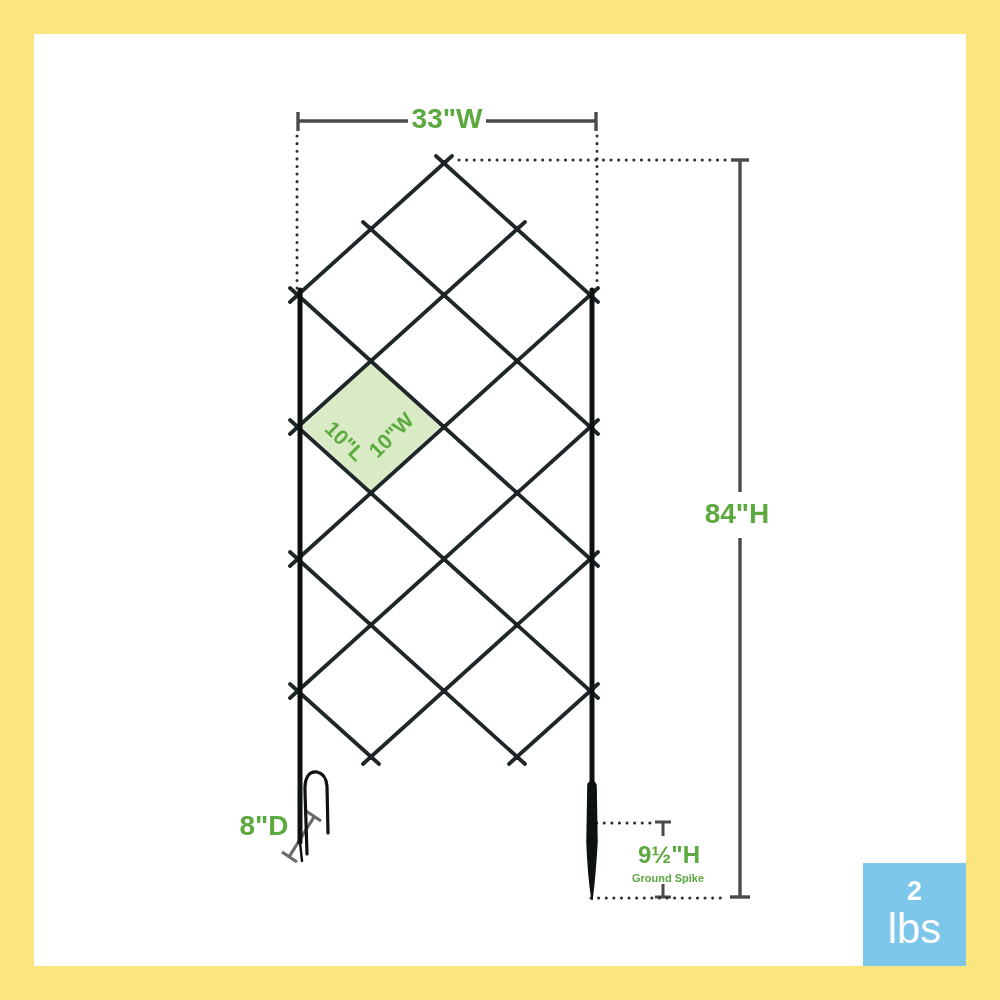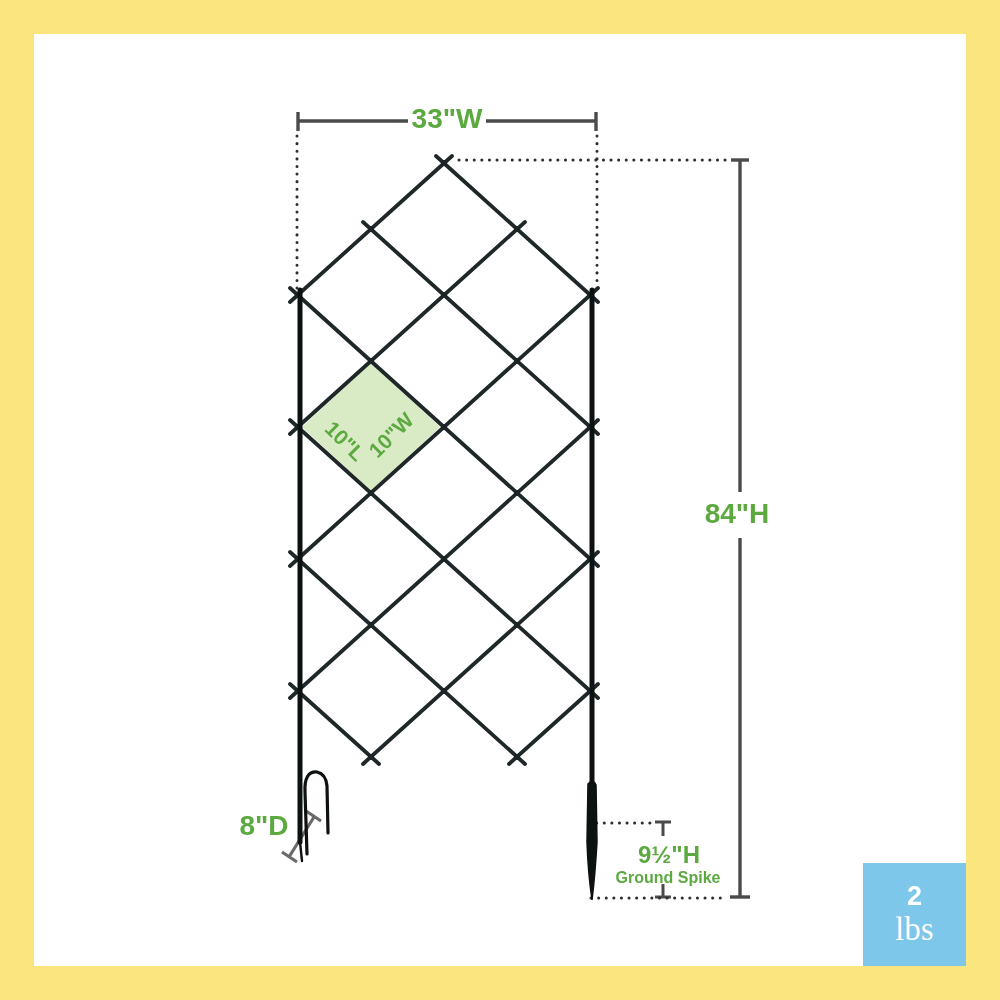--- a/index.html
+++ b/index.html
@@ -14,30 +14,30 @@
   }
   .layer{position:absolute;left:0;top:0;width:1000px;height:1000px;}
   .lbl{
     position:absolute;color:#5CA940;font-weight:bold;white-space:nowrap;
     transform:translate(-50%,-50%);line-height:1;
   }
   #lbl-width  {left:447px;top:119px;font-size:28px;}
   #lbl-height {left:737px;top:514px;font-size:28px;}
   #lbl-depth  {left:264px;top:826px;font-size:28px;}
   #lbl-spikeh {left:669px;top:855px;font-size:24px;}
-  #lbl-spikecap{left:668px;top:878px;font-size:16px;}
+  #lbl-spikecap{left:668px;top:878px;font-size:11px;}
   #lbl-cell-l {left:345px;top:441px;font-size:21px;transform:translate(-50%,-50%) rotate(45deg);}
   #lbl-cell-w {left:391px;top:435px;font-size:21px;transform:translate(-50%,-50%) rotate(-45deg);}
   .badge{
     position:absolute;right:0;bottom:0;width:103px;height:103px;
     background:#7CC7EA;color:#FFFFFF;
     display:flex;flex-direction:column;align-items:center;justify-content:center;
   }
   .badge .val{font-weight:bold;font-size:27px;line-height:1.1;}
-  .badge .unit{font-weight:300;font-size:33px;line-height:1.1;font-family:Liberation Serif, serif;}
+  .badge .unit{font-weight:300;font-size:42px;line-height:1.1;}
 </style>
 </head>
 <body>
 
 <div class="canvas">
   <div class="content">
     <div class="badge">
       <span class="val">2</span>
       <span class="unit">lbs</span>
     </div>

